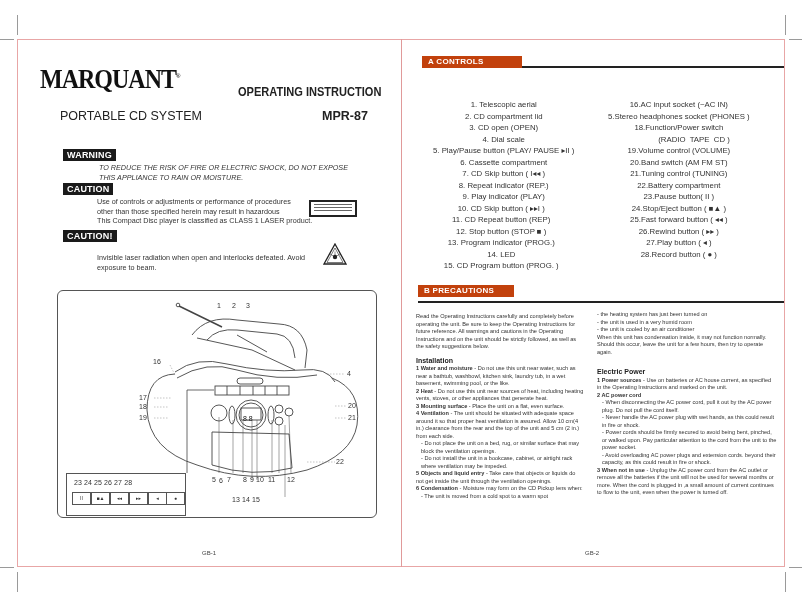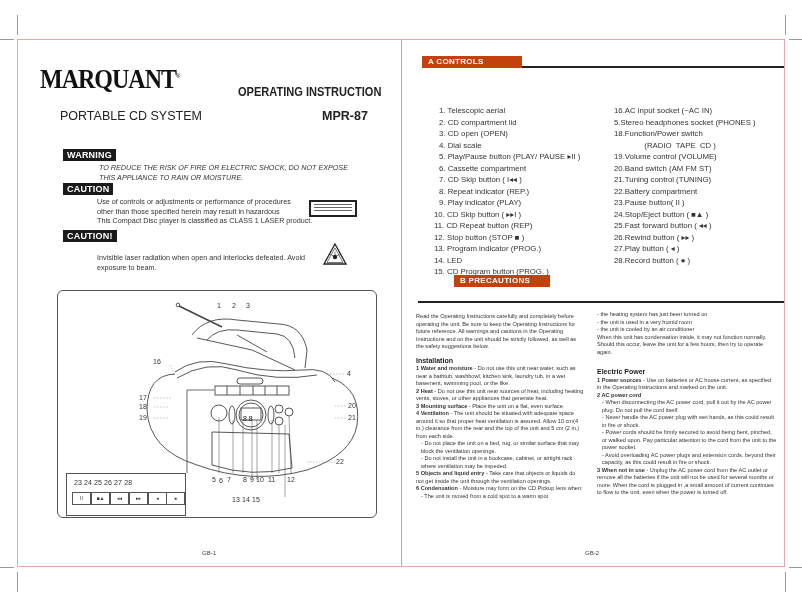--- a/index.html
+++ b/index.html
@@ -26,21 +26,21 @@
 
   .diagram-box { position: absolute; left: 57px; top: 290px; width: 320px; height: 228px; border: 1px solid #555; border-radius: 6px; box-sizing: border-box; }
   .dlabel { position: absolute; font-size: 7px; color: #333; }
   .inset { position: absolute; left: 66px; top: 473px; width: 118px; height: 41px; border: 1px solid #555; }
   .inset-nums { position: absolute; left: 74px; top: 479px; font-size: 7px; color: #333; letter-spacing: 0.1px; }
   .inset-btn { position: absolute; top: 492px; width: 17px; height: 11px; border: 1px solid #555; font-size: 5px; text-align: center; line-height: 11px; color: #333; }
 
   .section-bar { position: absolute; height: 12px; border-bottom: 2px solid #222; box-sizing: border-box; }
   .section-tag { position: absolute; background: #c2410c; color: #fff; font-size: 8px; font-weight: bold; padding: 1px 6px; height: 10px; line-height: 10px; letter-spacing: 0.3px; }
 
-  .ctrl-list { position: absolute; font-size: 7.8px; line-height: 11.5px; color: #333; margin: 14px; padding: 0; list-style: none; white-space: nowrap; }
+  .ctrl-list { position: absolute; font-size: 7.8px; line-height: 11.5px; color: #333; margin: 8px; padding: 0; list-style: none; white-space: nowrap; text-align: center; }
   .ctrl-list li { margin: 0; padding: 0; }
 
   .prec-col { position: absolute; font-size: 5.6px; line-height: 7.5px; color: #333; }
   .prec-col p { margin: 0; }
   .prec-col .h { font-size: 7px; font-weight: bold; color: #222; margin-top: 6px; margin-bottom: 1px; }
   .prec-col .item b { font-weight: bold; }
   .prec-col .ind { padding-left: 5px; }
 
   .page-num { position: absolute; top: 550px; font-size: 6px; color: #444; }
 </style>
@@ -236,21 +236,21 @@
   <li>22.Battery compartment</li>
   <li>23.Pause button( II )</li>
   <li>24.Stop/Eject button ( ■▲ )</li>
   <li>25.Fast forward button ( ◂◂ )</li>
   <li>26.Rewind button ( ▸▸ )</li>
   <li>27.Play button ( ◂ )</li>
   <li>28.Record button ( ● )</li>
 </ul>
 
 <div class="section-bar" style="left:418px;top:291px;width:366px;"></div>
-<div class="section-tag" style="left:418px;top:275px;width:84px;margin-left:36px;">B  PRECAUTIONS</div>
+<div class="section-tag" style="left:418px;top:285px;width:84px;">B  PRECAUTIONS</div>
 
 <div class="prec-col" style="left:416px;top:313px;width:168px;">
   <p>Read the Operating Instructions carefully and completely before operating the unit. Be sure to keep the Operating Instructions for future reference. All warnings and cautions in the Operating Instructions and on the unit should be strictly followed, as well as the safety suggestions below.</p>
   <p class="h">Installation</p>
   <p class="item"><b>1 Water and moisture</b><span> - Do not use this unit near water, such as near a bathtub, washbowl, kitchen sink, laundry tub, in a wet basement, swimming pool, or the like.</span></p>
   <p class="item"><b>2 Heat</b><span> - Do not use this unit near sources of heat, including heating vents, stoves, or other appliances that generate heat.</span></p>
   <p class="item"><b>3 Mounting surface</b><span> - Place the unit on a flat, even surface.</span></p>
   <p class="item"><b>4 Ventilation</b><span> - The unit should be situated with adequate space around it so that proper heat ventilation is assured. Allow 10 cm(4 in.) clearance from the rear and the top of the unit and 5 cm (2 in.) from each side.</span></p>
   <p class="ind">- Do not place the unit on a bed, rug, or similar surface that may block the ventilation openings.</p>
   <p class="ind">- Do not install the unit in a bookcase, cabinet, or airtight rack where ventilation may be impeded.</p>

